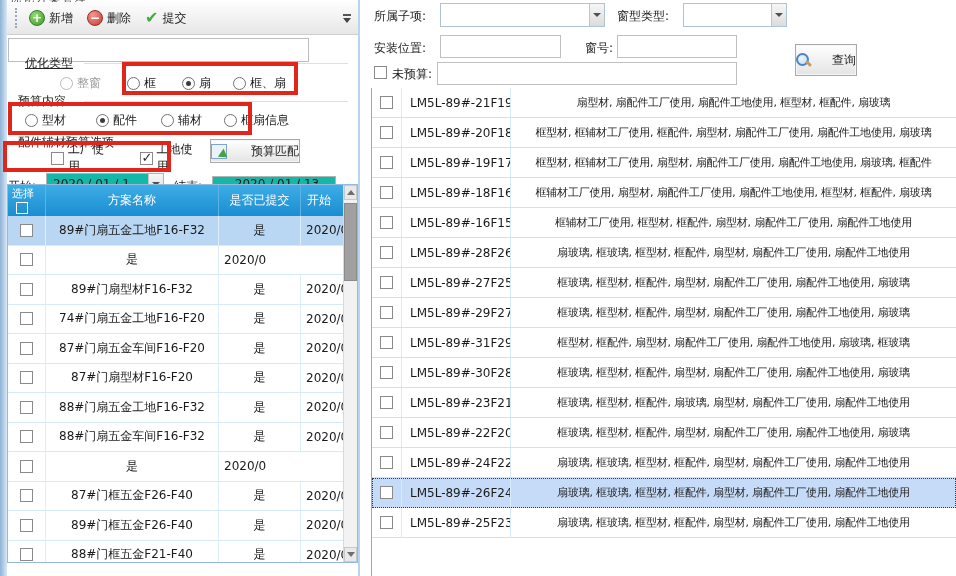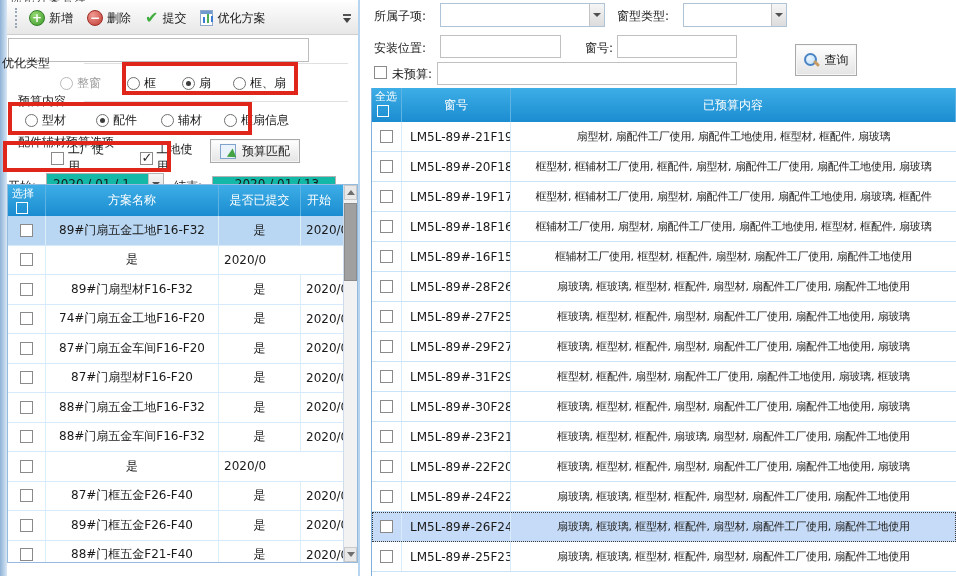--- a/index.html
+++ b/index.html
@@ -82,21 +82,21 @@
   .ctl-row { display:flex; align-items:center; }
   .ctl-row label { margin:0 4px 0 4px; }
   .dis-text { color:#9d9d9d; }
 
   .red-box {
     border:4px solid #e0251a; z-index:6; pointer-events:none;
   }
 
   .win-btn {
     border:1px solid #a9a9a9; background:linear-gradient(#ffffff,#e4e4e4);
-    display:flex; align-items:center; justify-content:center; gap:6px;
+    display:flex; align-items:center; justify-content:space-between; gap:6px;
     box-shadow: inset 0 0 0 1px #f6f6f6;
   }
   .ic-match { width:16px; height:15px; background:#eaf3fc; border:1px solid #7fa3cc; position:relative; }
   .ic-match::after {
     content:""; position:absolute; right:-2px; bottom:-2px;
     width:0; height:0; border-top:5px solid transparent; border-bottom:5px solid transparent;
     border-left:8px solid #44a344; transform:rotate(35deg);
   }
   .ic-mag { width:15px; height:15px; position:relative; }
   .ic-mag::before {
@@ -199,34 +199,30 @@
     <span>新增</span>
   </div>
   <div class="tb-btn">
     <span class="ic-circle ic-del">−</span>
     <span>删除</span>
   </div>
   <div class="tb-btn">
     <span class="ic-check">✔</span>
     <span>提交</span>
   </div>
-  <div class="tb-btn">
-    <span class="ic-report"></span>
-    <span>优化方案</span>
-  </div>
   <div id="tb-overflow">
     <span class="bar"></span>
     <span class="caret-down"></span>
   </div>
 </div>
 
 <input class="abs" id="search-box" value="" style="">
 
 
-<div class="abs grp-label" style="left:2px; top:55px;">优化类型</div>
+<div class="abs grp-label" style="left:25px; top:55px;text-decoration:underline;">优化类型</div>
 <div class="abs grp-line" style="left:84px; top:63px; width:264px;"></div>
 <div class="abs ctl-row" style="left:8px; top:72px; width:340px; height:22px;">
   <span class="radio dis" style="margin-left:52px;"></span>
   <label class="dis-text">整窗</label>
   <span class="radio" style="margin-left:22px;"></span>
   <label>框</label>
   <span class="radio sel" style="margin-left:22px;"></span>
   <label>扇</label>
   <span class="radio" style="margin-left:18px;"></span>
   <label>框、扇</label>
@@ -414,28 +410,20 @@
   <span class="ic-mag"></span>
   <span>查询</span>
 </div>
 
 <span class="abs cbx" style="left:374px; top:66px;"></span>
 <div class="abs fld-label" style="left:392px; top:66px;">未预算:</div>
 <input class="tbox" style="left: 437px; top: 62px; width: 300px; height: 23px;">
 
 
 <div class="abs" id="win-table">
-  <div id="win-head" class="thead">
-    <div class="hc hc-sel">
-      <span>全选</span>
-      <span class="hd-cbx" style="margin-left:2px;"></span>
-    </div>
-    <div class="hc">窗号</div>
-    <div class="hc">已预算内容</div>
-  </div>
 
   <div class="rtr">
     <div class="rc1">
         <span class="cbx"></span>
       </div>
     <div class="rc2">LM5L-89#-21F19</div>
     <div class="rc3">扇型材, 扇配件工厂使用, 扇配件工地使用, 框型材, 框配件, 扇玻璃</div>
   </div>
   <div class="rtr">
     <div class="rc1">

